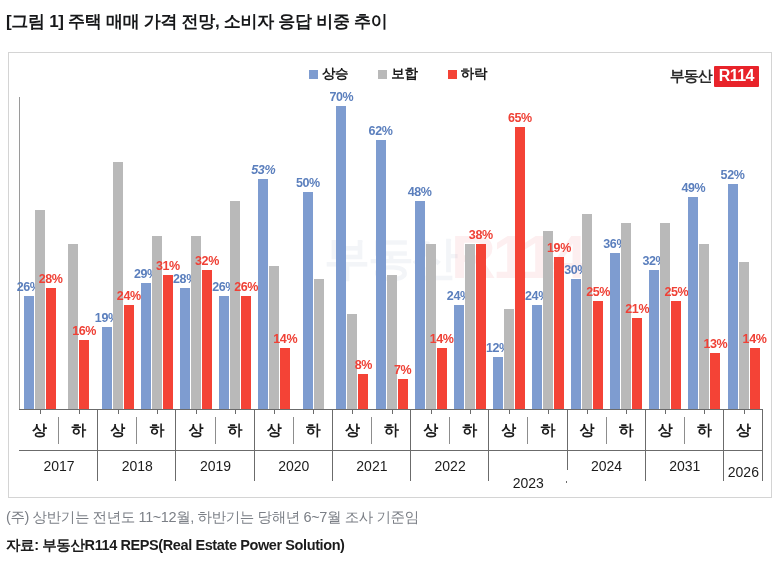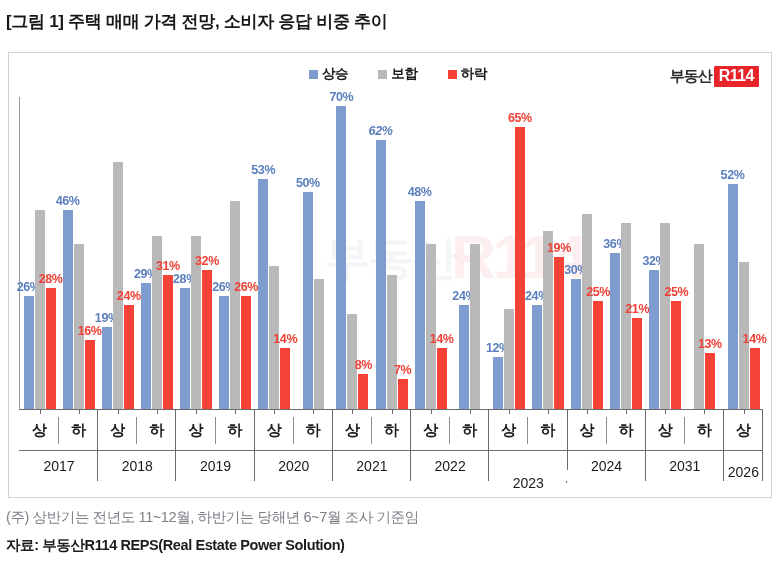--- a/index.html
+++ b/index.html
@@ -285,24 +285,20 @@
             <div class="bar-wrap">
               <div class="bar flat" title="보합 46%" style="height: 63.8889%;"></div>
             </div>
             <div class="bar-wrap">
               <div class="bar down" title="하락 28%" style="height: 38.8889%;"></div>
               <div class="val down" style="bottom: calc(38.8889% + 2px);">28%</div>
             </div>
           </div>
           <div class="group">
             <div class="bar-wrap">
-              <div class="bar up" title="상승 46%" style="height: 63.8889%;"></div>
-              <div class="val up" style="bottom: calc(63.8889% + 2px);">46%</div>
-            </div>
-            <div class="bar-wrap">
               <div class="bar flat" title="보합 38%" style="height: 52.7778%;"></div>
             </div>
             <div class="bar-wrap">
               <div class="bar down" title="하락 16%" style="height: 22.2222%;"></div>
               <div class="val down" style="bottom: calc(22.2222% + 2px);">16%</div>
             </div>
           </div>
           <div class="group">
             <div class="bar-wrap">
               <div class="bar up" title="상승 19%" style="height: 26.3889%;"></div>
@@ -351,21 +347,21 @@
               <div class="bar flat" title="보합 48%" style="height: 66.6667%;"></div>
             </div>
             <div class="bar-wrap">
               <div class="bar down" title="하락 26%" style="height: 36.1111%;"></div>
               <div class="val down" style="bottom: calc(36.1111% + 2px);">26%</div>
             </div>
           </div>
           <div class="group">
             <div class="bar-wrap">
               <div class="bar up" title="상승 53%" style="height: 73.6111%;"></div>
-              <div class="val up" style="bottom: calc(73.6111% + 2px);">53%</div>
+              <div class="val up" style="bottom: calc(73.6111% + 2px); font-style: italic;">53%</div>
             </div>
             <div class="bar-wrap">
               <div class="bar flat" title="보합 33%" style="height: 45.8333%;"></div>
             </div>
             <div class="bar-wrap">
               <div class="bar down" title="하락 14%" style="height: 19.4444%;"></div>
               <div class="val down" style="bottom: calc(19.4444% + 2px);">14%</div>
             </div>
           </div>
           <div class="group">
@@ -386,21 +382,21 @@
               <div class="bar flat" title="보합 22%" style="height: 30.5556%;"></div>
             </div>
             <div class="bar-wrap">
               <div class="bar down" title="하락 8%" style="height: 11.1111%;"></div>
               <div class="val down" style="bottom: calc(11.1111% + 2px);">8%</div>
             </div>
           </div>
           <div class="group">
             <div class="bar-wrap">
               <div class="bar up" title="상승 62%" style="height: 86.1111%;"></div>
-              <div class="val up" style="bottom: calc(86.1111% + 2px); font-style: italic;">62%</div>
+              <div class="val up" style="bottom: calc(86.1111% + 2px);">62%</div>
             </div>
             <div class="bar-wrap">
               <div class="bar flat" title="보합 31%" style="height: 43.0556%;"></div>
             </div>
             <div class="bar-wrap">
               <div class="bar down" title="하락 7%" style="height: 9.72222%;"></div>
               <div class="val down" style="bottom: calc(9.72222% + 2px);">7%</div>
             </div>
           </div>
           <div class="group">
@@ -417,20 +413,24 @@
             </div>
           </div>
           <div class="group">
             <div class="bar-wrap">
               <div class="bar up" title="상승 24%" style="height: 33.3333%;"></div>
               <div class="val up" style="bottom: calc(33.3333% + 2px);">24%</div>
             </div>
             <div class="bar-wrap">
               <div class="bar flat" title="보합 38%" style="height: 52.7778%;"></div>
             </div>
+            <div class="bar-wrap">
+              <div class="bar down" title="하락 38%" style="height: 52.7778%;"></div>
+              <div class="val down" style="bottom: calc(52.7778% + 2px);">38%</div>
+            </div>
           </div>
           <div class="group">
             <div class="bar-wrap">
               <div class="bar up" title="상승 12%" style="height: 16.6667%;"></div>
               <div class="val up" style="bottom: calc(16.6667% + 2px);">12%</div>
             </div>
             <div class="bar-wrap">
               <div class="bar flat" title="보합 23%" style="height: 31.9444%;"></div>
             </div>
             <div class="bar-wrap">
@@ -484,20 +484,24 @@
             </div>
             <div class="bar-wrap">
               <div class="bar flat" title="보합 43%" style="height: 59.7222%;"></div>
             </div>
             <div class="bar-wrap">
               <div class="bar down" title="하락 25%" style="height: 34.7222%;"></div>
               <div class="val down" style="bottom: calc(34.7222% + 2px);">25%</div>
             </div>
           </div>
           <div class="group">
+            <div class="bar-wrap">
+              <div class="bar up" title="상승 49%" style="height: 68.0556%;"></div>
+              <div class="val up" style="bottom: calc(68.0556% + 2px);">49%</div>
+            </div>
             <div class="bar-wrap">
               <div class="bar flat" title="보합 38%" style="height: 52.7778%;"></div>
             </div>
             <div class="bar-wrap">
               <div class="bar down" title="하락 13%" style="height: 18.0556%;"></div>
               <div class="val down" style="bottom: calc(18.0556% + 2px);">13%</div>
             </div>
           </div>
           <div class="group">
             <div class="bar-wrap">

